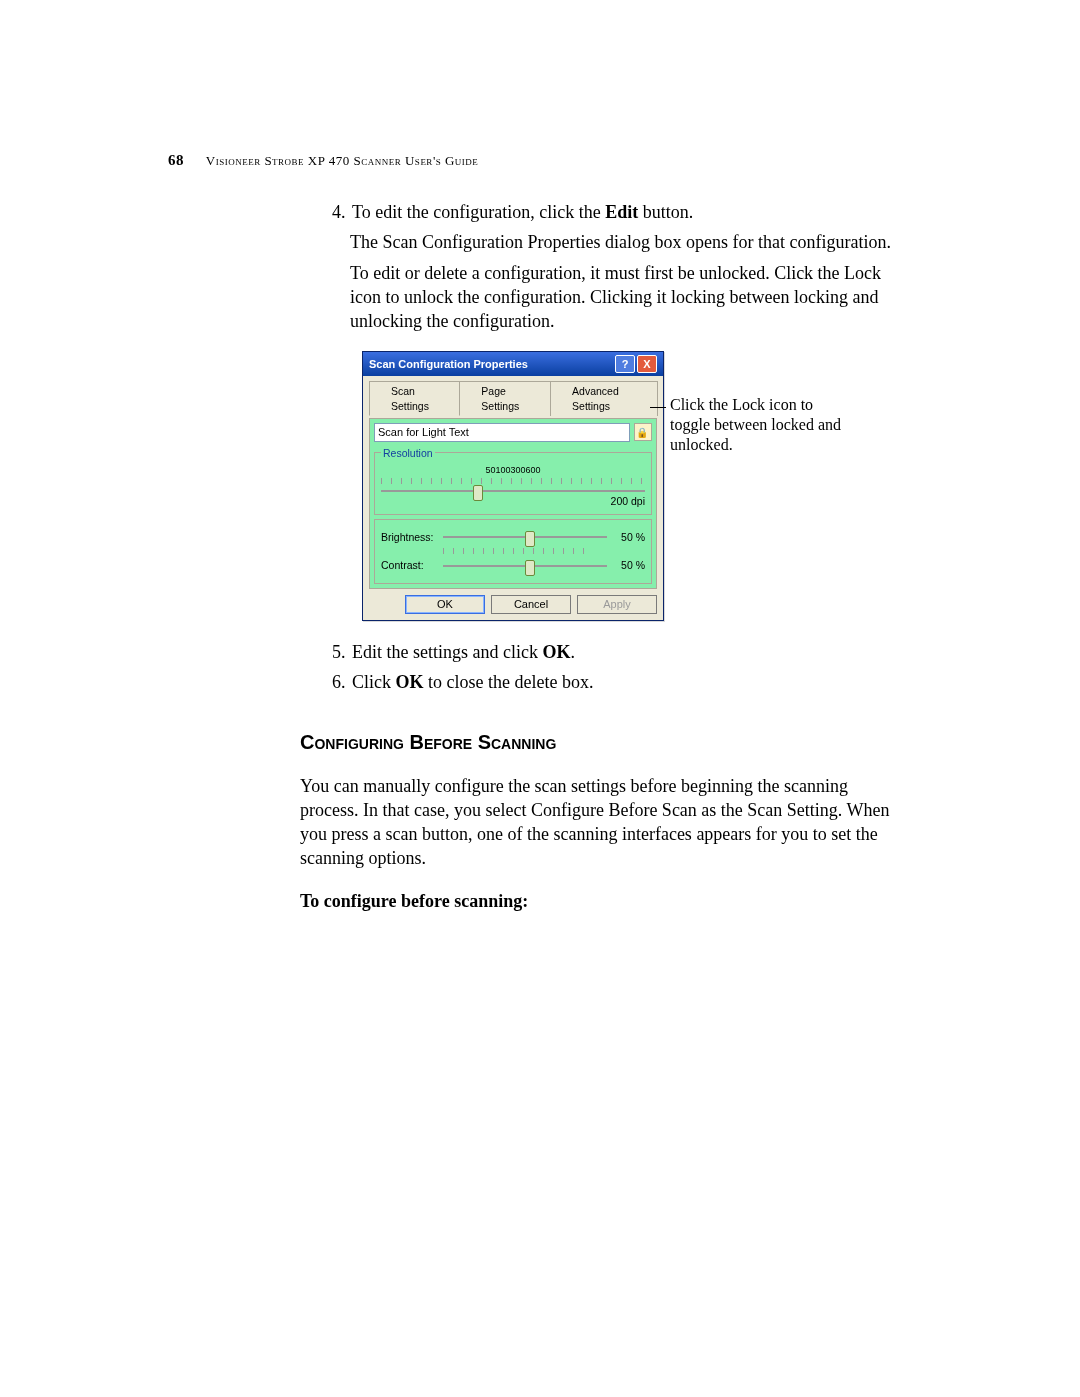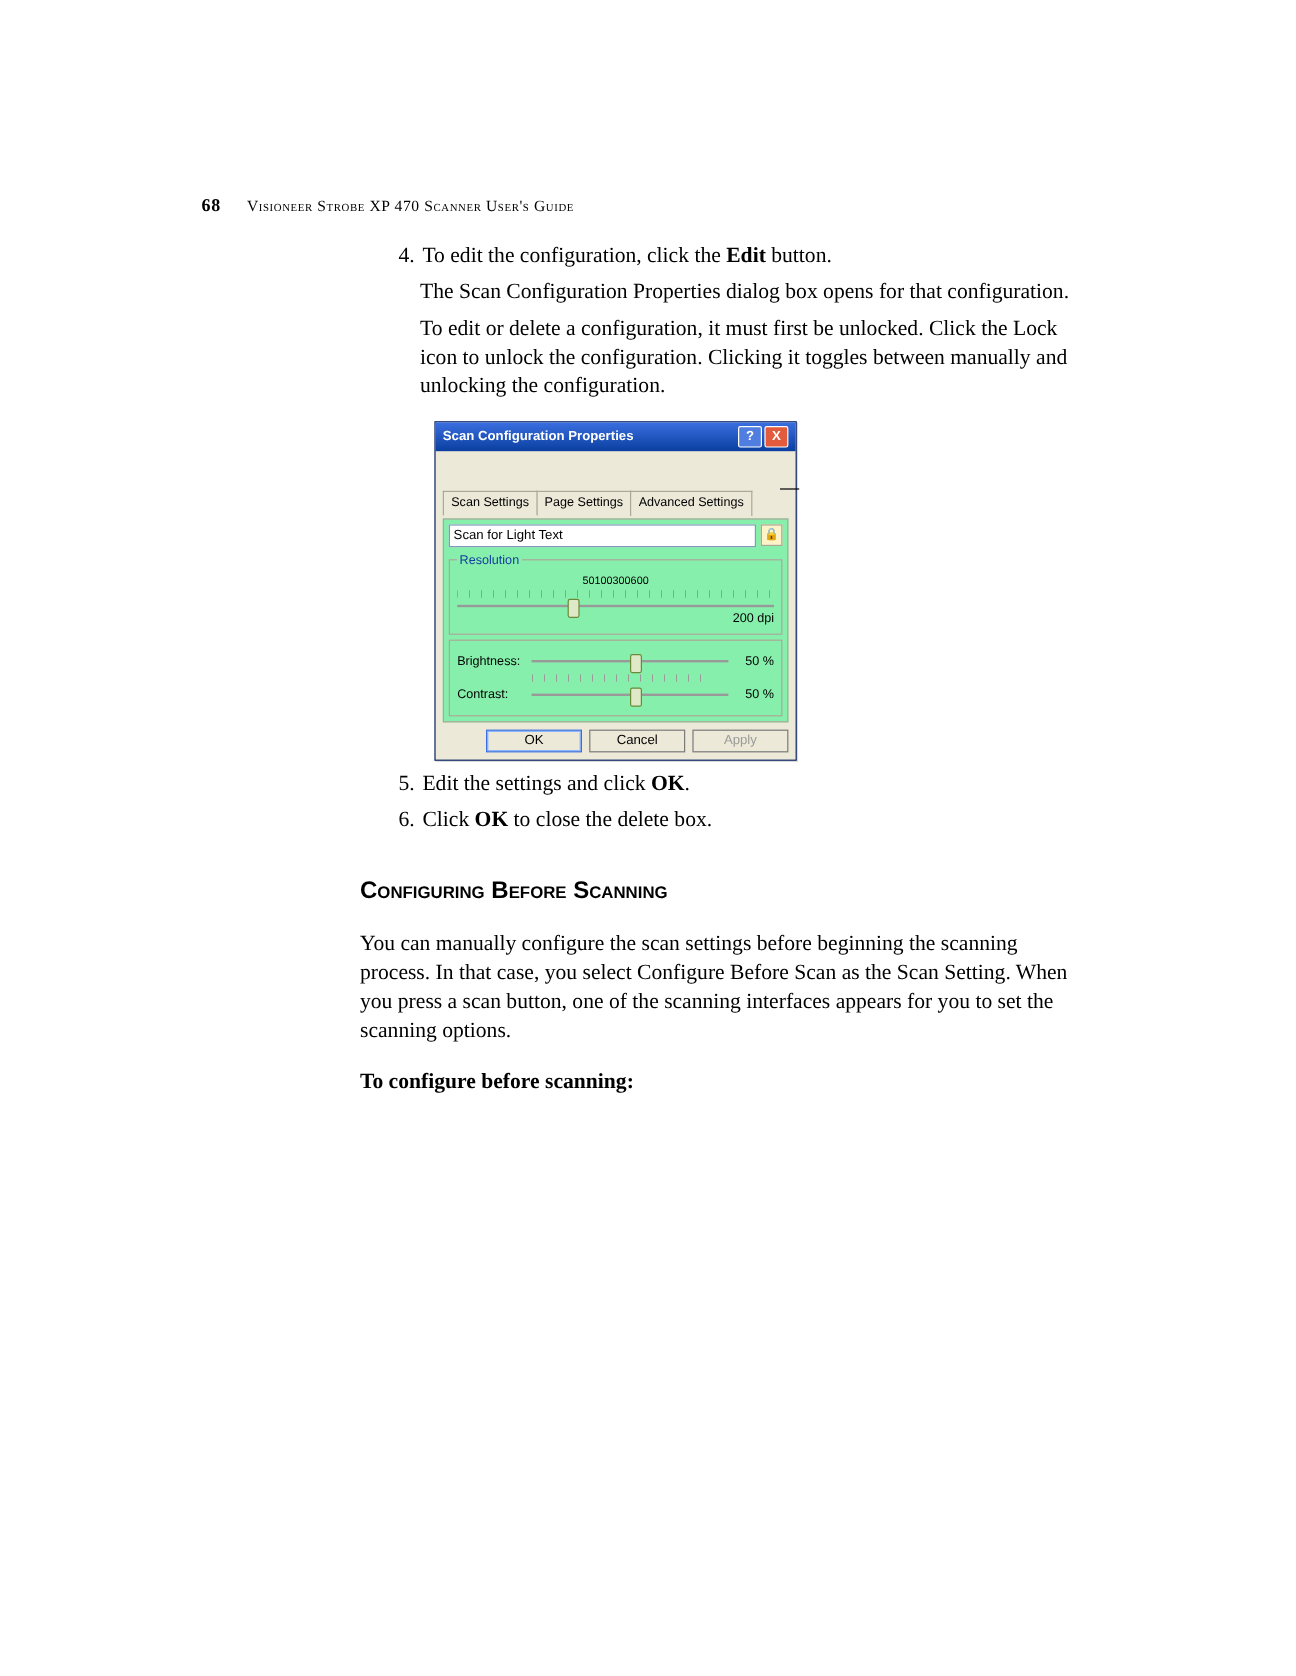--- a/index.html
+++ b/index.html
@@ -12,21 +12,21 @@
   .page {
     position: relative;
     width: 1080px;
     height: 1397px;
     margin: 0 auto;
     background: #fff;
   }
   .header {
     position: absolute;
     left: 168px;
-    top: 164px;
+    top: 152px;
     width: 760px;
     font-size: 13px;
     letter-spacing: 0.5px;
   }
   .header .pnum { font-weight: bold; font-size: 15px; margin-right: 18px; }
   .header .sc { font-variant: small-caps; }
   .body-col {
     position: absolute;
     left: 300px;
     top: 200px;
@@ -85,26 +85,25 @@
     color: #fff;
   }
   .tbtn.help { background: #4f7de0; }
   .tbtn.close { background: #e35b3d; }
   .dialog-body { padding: 4px 6px 6px 6px; }
   .tabs { display: flex; margin-bottom: 3px; }
   .tab {
     border: 1px solid #aca899;
     border-bottom: none;
     background: #ece9d8;
-    padding: 2px 6px;
+    padding: 2px 21px;
     margin-right: -1px;
     font-size: 10.5px;
     position: relative;
     top: 1px;
-    margin-top: 28px;
   }
   .tab.active { background: #ece9d8; z-index: 2; border-bottom: 1px solid #ece9d8; }
   .tab-panel {
     border: 1px solid #aca899;
     background: #86efac;
     padding: 4px;
   }
   .name-row { display: flex; align-items: center; gap: 4px; margin-bottom: 4px; }
   .name-input {
     flex: 1;
@@ -215,21 +214,21 @@
     <span class="sc">Visioneer Strobe XP 470 Scanner User's Guide</span>
   </div>
 
   <div class="body-col">
     <ol start="4">
       <li>
         <span>To edit the configuration, click the </span><b>Edit</b><span> button.</span>
       </li>
     </ol>
     <p class="cont">The Scan Configuration Properties dialog box opens for that configuration.</p>
-    <p class="cont">To edit or delete a configuration, it must first be unlocked. Click the Lock icon to unlock the configuration. Clicking it toggles between manually and unlocking the configuration.</p>
+    <p class="cont">To edit or delete a configuration, it must first be unlocked. Click the Lock icon to unlock the configuration. Clicking it locking between locking and unlocking the configuration.</p>
 
     <div class="figure-wrap">
 
       <div class="dialog">
         <div class="titlebar">
           <span>Scan Configuration Properties</span>
           <span class="tbtns">
             <span class="tbtn help">?</span>
             <span class="tbtn close">X</span>
           </span>
@@ -281,20 +280,21 @@
           </div>
           <div class="btn-row">
             <div class="btn def">OK</div>
             <div class="btn">Cancel</div>
             <div class="btn disabled">Apply</div>
           </div>
         </div>
       </div>
 
       <div class="callout-line"></div>
+      <div class="callout-text">Click the Lock icon to toggle between locked and unlocked.</div>
     </div>
   </div>
 
   <div class="lower">
     <ol start="5">
       <li>
         <span>Edit the settings and click </span><b>OK</b><span>.</span>
       </li>
       <li>
         <span>Click </span><b>OK</b><span> to close the delete box.</span>

